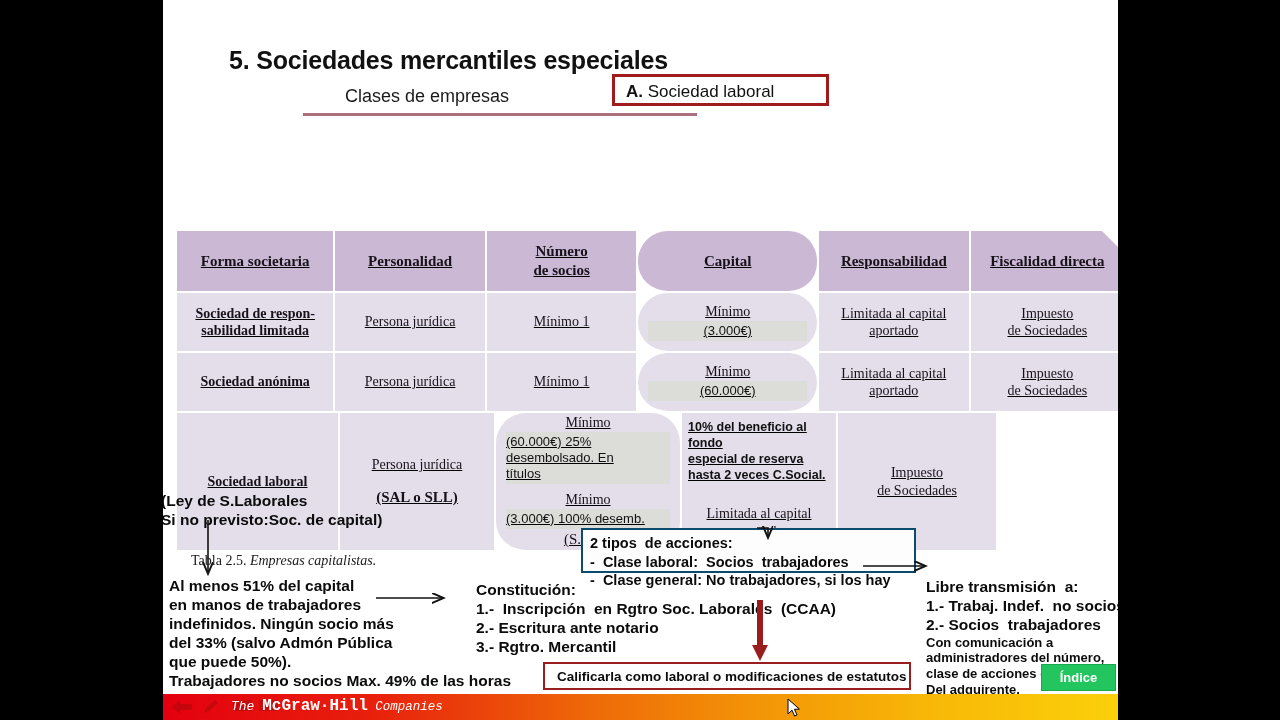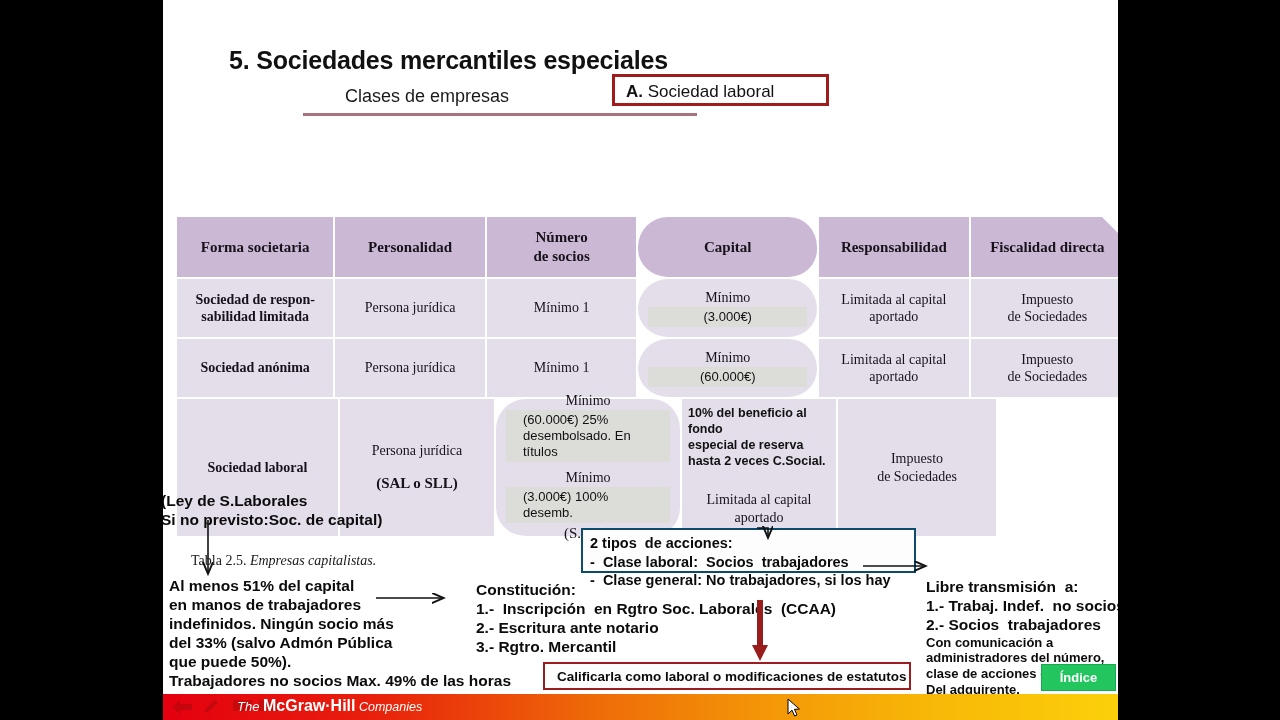--- a/index.html
+++ b/index.html
@@ -34,21 +34,21 @@
     border:3px solid #a01c1c;background:#ffffff;box-sizing:border-box;
   }
   .title-box-txt{
     position:absolute;left:11px;top:5px;
     font-size:17px;color:#111;white-space:nowrap;
   }
   .title-box-txt b{font-weight:bold;}
 
   
   #tbl{
-    position:absolute;left:14px;top:217px;width:947px;height:327px;
+    position:absolute;left:14px;top:231px;width:947px;height:327px;text-decoration:underline;
   }
   .trow{display:flex;width:100%;}
   .tcell{
     position:relative;
     box-sizing:border-box;
     font-family:"Liberation Serif",serif;
     color:#17121a;
     display:flex;align-items:center;justify-content:center;
     text-align:center;
     border-right:2px solid #ffffff;
@@ -80,21 +80,21 @@
   }
 
   
   .cap-wrap{display:flex;flex-direction:column;align-items:center;justify-content:flex-end;width:100%;gap:1px;}
   .cap-min{font-family:"Liberation Serif",serif;font-size:14px;}
   .hl{
     background:#dcdcd8;
     font-family:"Liberation Sans",sans-serif;
     font-size:13px;
     color:#111;
-    padding:2px 17px;
+    padding:2px 0;
     text-align:left;
     align-self:stretch;
     margin:0 6px;
   }
   .hl.center{text-align:center;}
   .sll{font-family:"Liberation Serif",serif;font-size:15px;margin-top:1px;}
 
   .resp3{
     display:flex;flex-direction:column;align-items:center;justify-content:flex-start;
     width:100%;height:100%;padding-top:4px;box-sizing:border-box;
@@ -156,22 +156,22 @@
 
   
   #arrows{position:absolute;left:0;top:0;width:955px;height:720px;pointer-events:none;}
 
   
   #footer{
     position:absolute;left:163px;top:694px;width:955px;height:26px;
     background:linear-gradient(90deg,#e4000f 0%,#e8200c 22%,#ee6a08 45%,#f39407 62%,#f8b707 80%,#fbd00a 100%);
   }
   #footer .mgh{
-    position:absolute;left:74px;top:3px;
-    font-family:Liberation Sans, sans-serif;color:#ffffff;font-size:15px;
+    position:absolute;left:68px;top:3px;
+    font-family:Liberation Mono, monospace;color:#ffffff;font-size:15px;
     white-space:nowrap;
     text-align:right;
   }
   #footer .mgh .t{font-style:italic;font-size:13px;}
   #footer .mgh .b{font-weight:bold;font-size:16px;}
   #footer .mgh .c{font-size:12.5px;font-style:italic;}
   .fic{position:absolute;top:5px;opacity:.35;}
   #fic-back{left:8px;}
   #fic-pen{left:38px;}
   #fic-r1{left:70px;}

